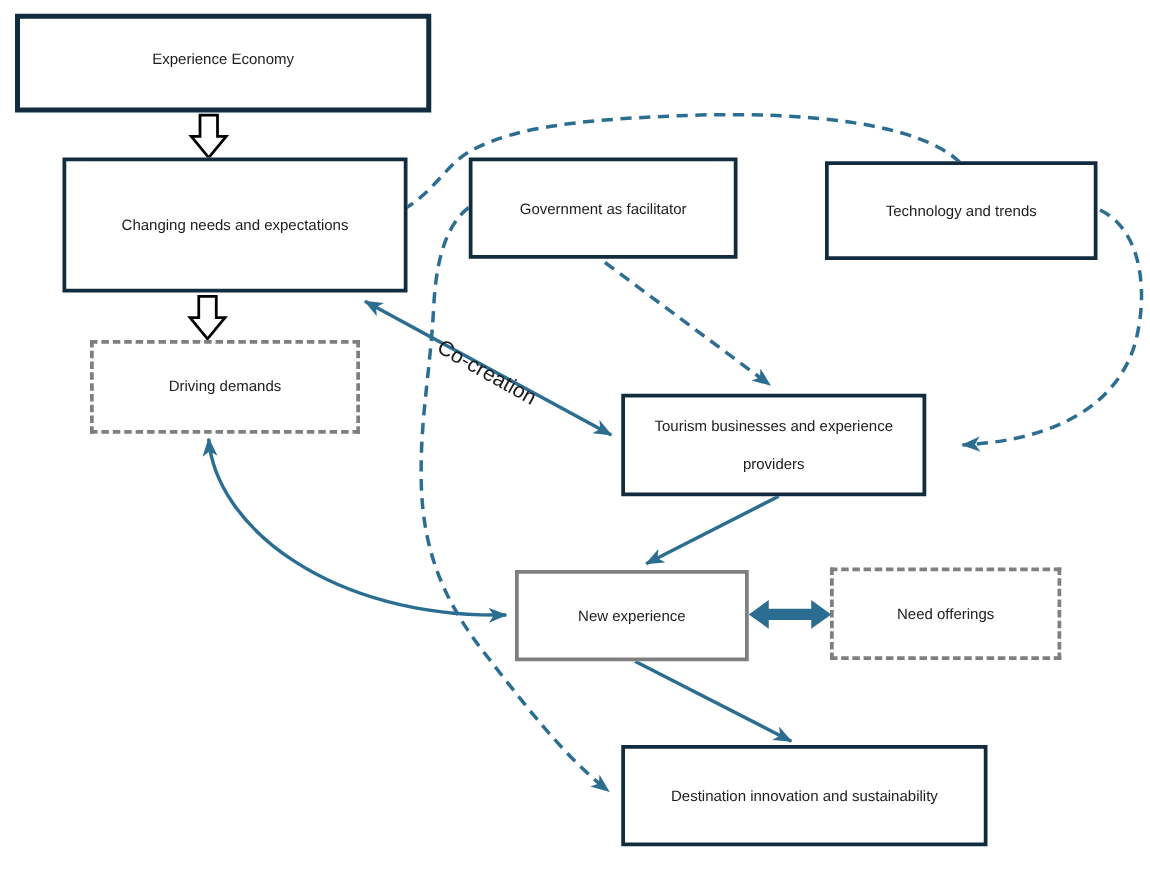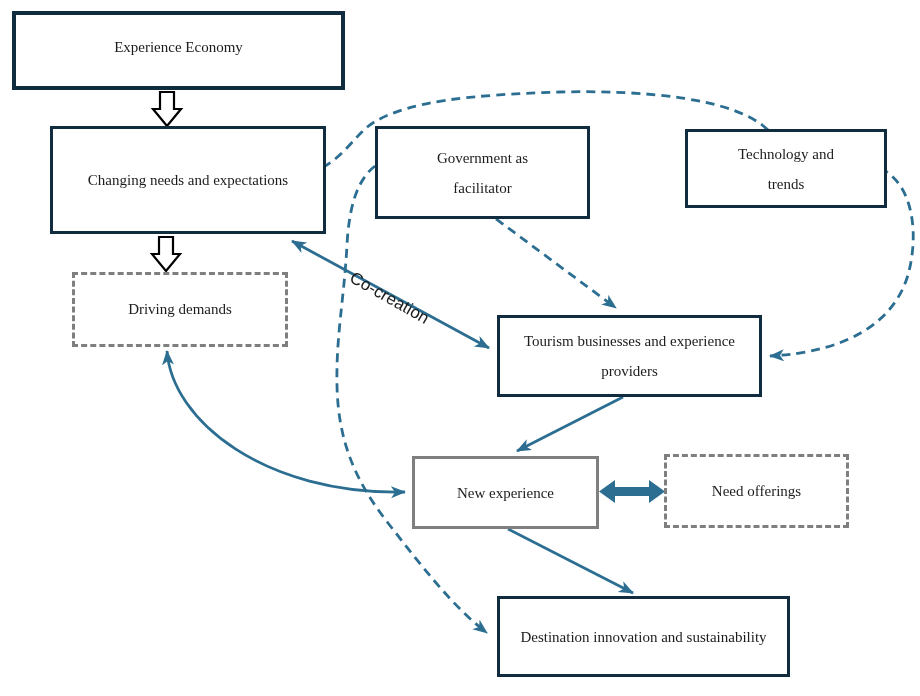--- a/index.html
+++ b/index.html
@@ -22,35 +22,34 @@
   .edge-teal{stroke:var(--c-teal);fill:none;stroke-width:2.8;}
   .edge-dash{stroke-dasharray:9 6;}
   .mk{fill:var(--c-teal);stroke:none;}
   .thick-arrow{fill:var(--c-teal);stroke:none;}
   .block-arrow{fill:#ffffff;stroke:var(--c-line);stroke-width:2.2;}
   .node{
     position:absolute;
     display:flex;align-items:center;justify-content:center;
     text-align:center;
     color:var(--c-text);
-    font-size:15px;line-height:30px;
+    font-size:12px;line-height:30px;
     background:#ffffff;
     box-sizing:border-box;
-    font-family:Liberation Serif, serif;
   }
   .b-dark{border:3px solid var(--c-dark);}
   .b-dark-thick{border:4px solid var(--c-dark);}
   .b-gray-solid{border:3px solid var(--c-gray);}
   .b-gray-dash{border:3px dashed var(--c-gray);}
   #n-experience{left:12px;top:11px;width:333px;height:79px;align-items:flex-start;padding-top:17px;}
   #n-changing{left:50px;top:126px;width:276px;height:108px;padding:0 20px;}
-  #n-government{left:375px;top:126px;width:215px;height:93px;padding:0 28px;}
-  #n-technology{left:685px;top:129px;width:202px;height:79px;padding:0 30px;justify-content:flex-end;}
+  #n-government{left:375px;top:126px;width:215px;height:81px;padding:0 28px;}
+  #n-technology{left:660px;top:129px;width:218px;height:79px;padding:0 30px;}
   #n-driving{left:72px;top:272px;width:216px;height:75px;padding:0 34px;line-height:29px;}
-  #n-tourism{left:497px;top:315px;width:265px;height:82px;padding:0 12px;}
+  #n-tourism{left:497px;top:315px;width:244px;height:82px;padding:0 12px;}
   #n-newofferings{left:412px;top:456px;width:187px;height:73px;}
   #n-needinnovation{left:664px;top:454px;width:185px;height:74px;}
   #n-destination{left:497px;top:596px;width:293px;height:81px;padding:0 14px;}
   #cocreation-label{
     position:absolute;left:356px;top:268px;
     transform:rotate(29.5deg);transform-origin:0 0;
     font-size:17px;color:var(--c-text);white-space:nowrap;
   }
 </style>
 </head>

